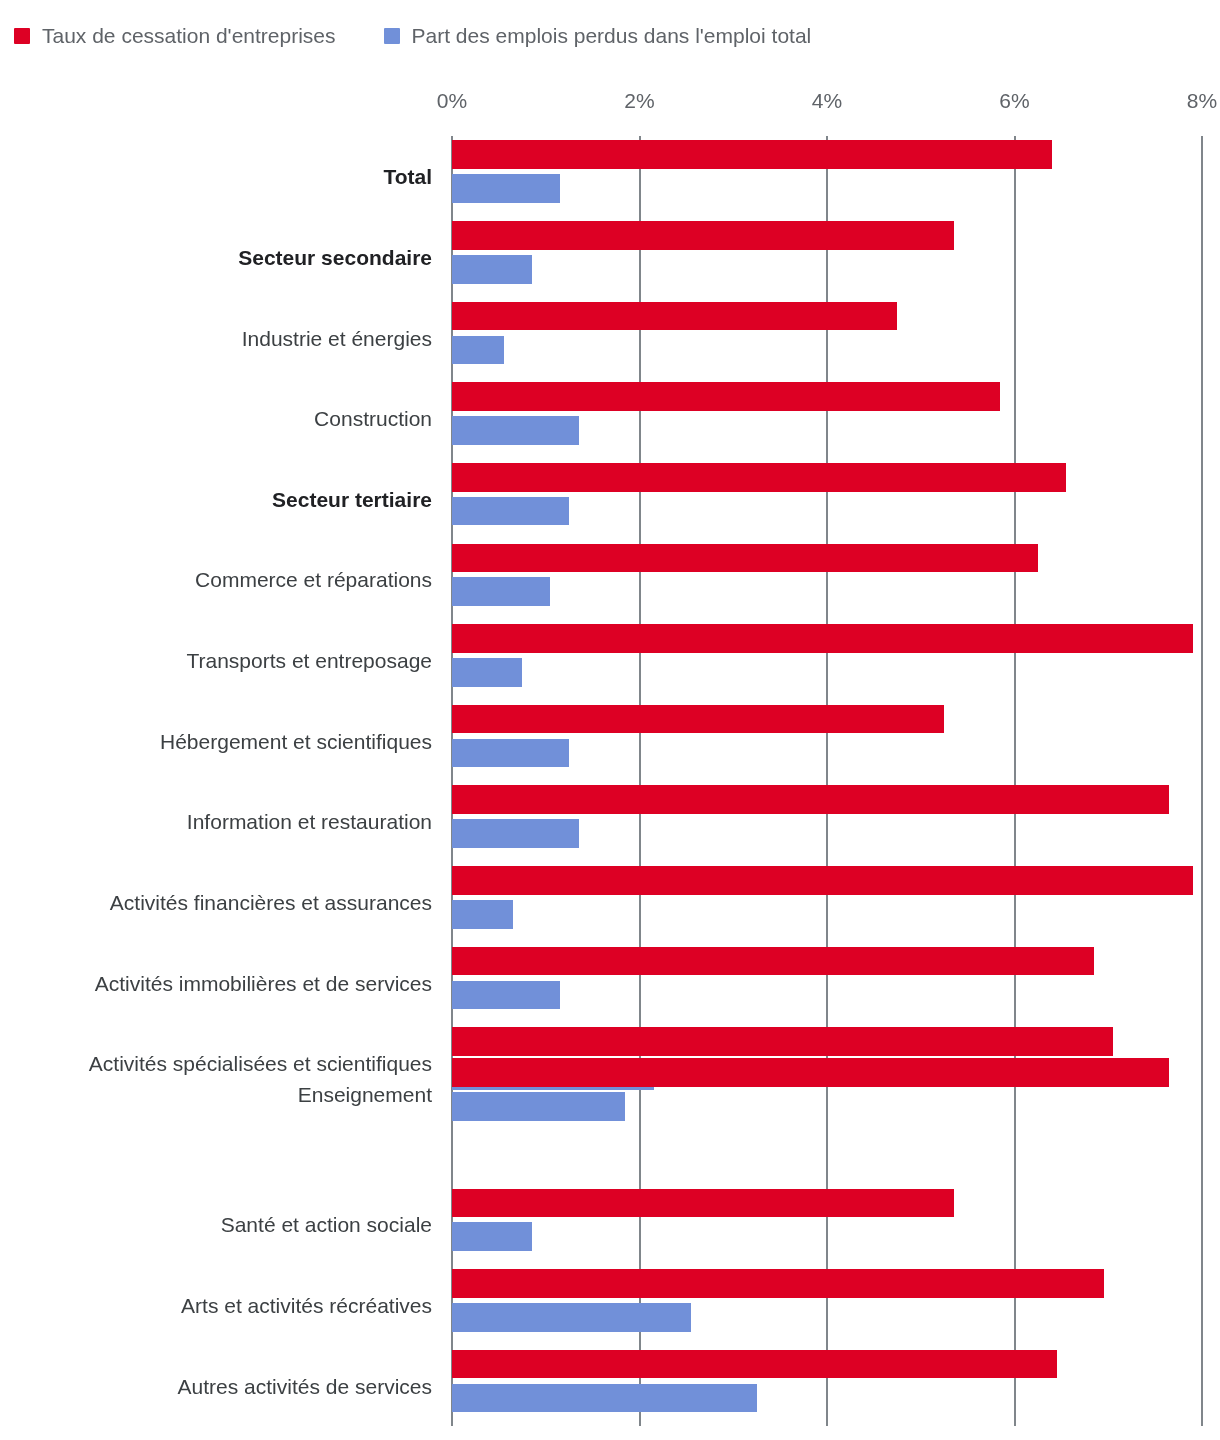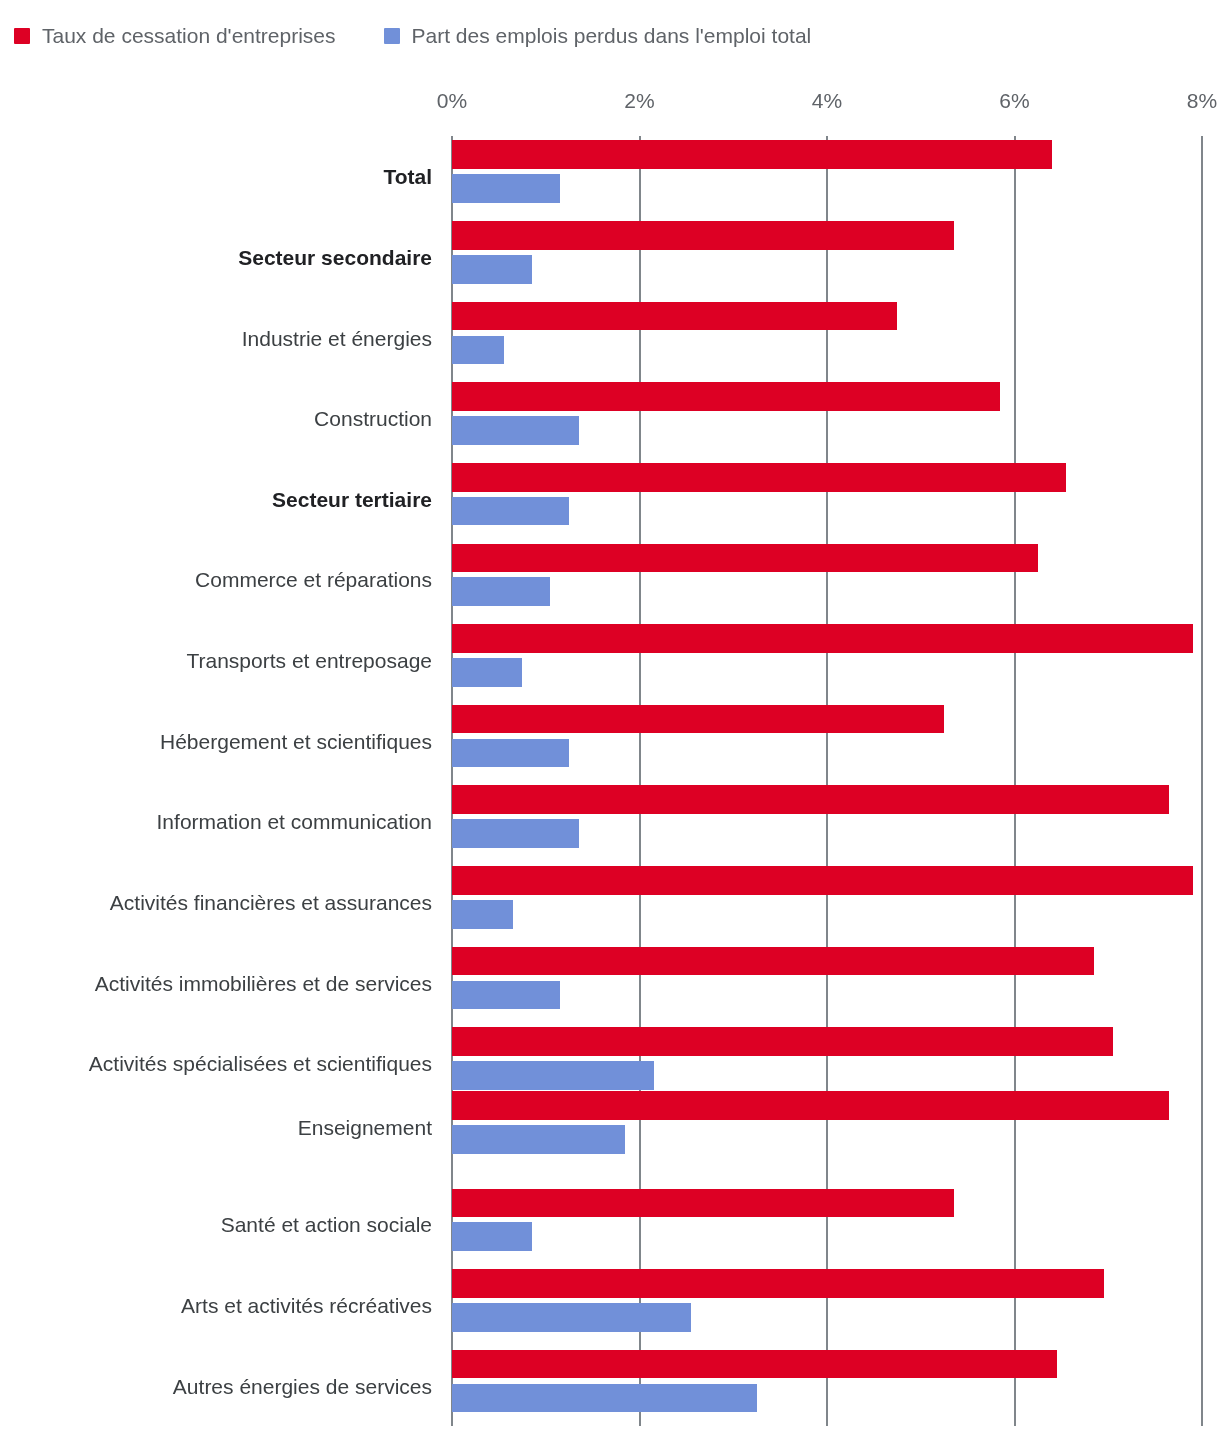--- a/index.html
+++ b/index.html
@@ -172,55 +172,55 @@
           <div class="row-label">Transports et entreposage</div>
           <div class="bar series-0" style="width: 740.625px; background: rgb(221, 0, 36); top: 4.43438px; height: 28.6219px;"></div>
           <div class="bar series-1" style="width: 70.3125px; background: rgb(113, 144, 217); top: 38.2969px; height: 28.6219px;"></div>
         </div>
         <div class="row" style="top: 564.375px; height: 80.625px;">
           <div class="row-label">Hébergement et scientifiques</div>
           <div class="bar series-0" style="width: 492.188px; background: rgb(221, 0, 36); top: 4.43438px; height: 28.6219px;"></div>
           <div class="bar series-1" style="width: 117.188px; background: rgb(113, 144, 217); top: 38.2969px; height: 28.6219px;"></div>
         </div>
         <div class="row" style="top: 645px; height: 80.625px;">
-          <div class="row-label">Information et communication</div>
+          <div class="row-label">Information et restauration</div>
           <div class="bar series-0" style="width: 717.188px; background: rgb(221, 0, 36); top: 4.43438px; height: 28.6219px;"></div>
           <div class="bar series-1" style="width: 126.562px; background: rgb(113, 144, 217); top: 38.2969px; height: 28.6219px;"></div>
         </div>
         <div class="row" style="top: 725.625px; height: 80.625px;">
           <div class="row-label">Activités financières et assurances</div>
           <div class="bar series-0" style="width: 740.625px; background: rgb(221, 0, 36); top: 4.43438px; height: 28.6219px;"></div>
           <div class="bar series-1" style="width: 60.9375px; background: rgb(113, 144, 217); top: 38.2969px; height: 28.6219px;"></div>
         </div>
         <div class="row" style="top: 806.25px; height: 80.625px;">
           <div class="row-label">Activités immobilières et de services</div>
           <div class="bar series-0" style="width: 642.188px; background: rgb(221, 0, 36); top: 4.43438px; height: 28.6219px;"></div>
           <div class="bar series-1" style="width: 107.812px; background: rgb(113, 144, 217); top: 38.2969px; height: 28.6219px;"></div>
         </div>
         <div class="row" style="top: 886.875px; height: 80.625px;">
           <div class="row-label">Activités spécialisées et scientifiques</div>
           <div class="bar series-0" style="width: 660.938px; background: rgb(221, 0, 36); top: 4.43438px; height: 28.6219px;"></div>
           <div class="bar series-1" style="width: 201.562px; background: rgb(113, 144, 217); top: 38.2969px; height: 28.6219px;"></div>
         </div>
-        <div class="row" style="top: 951px; height: 80.625px; padding-left: 33px;">
+        <div class="row" style="top: 918px; height: 80.625px; padding-left: 33px;">
           <div class="row-label">Enseignement</div>
           <div class="bar series-0" style="width: 717.188px; background: rgb(221, 0, 36); top: 4.43438px; height: 28.6219px;"></div>
           <div class="bar series-1" style="width: 173.438px; background: rgb(113, 144, 217); top: 38.2969px; height: 28.6219px;"></div>
         </div>
         <div class="row" style="top: 1048.12px; height: 80.625px;">
           <div class="row-label">Santé et action sociale</div>
           <div class="bar series-0" style="width: 501.562px; background: rgb(221, 0, 36); top: 4.43438px; height: 28.6219px;"></div>
           <div class="bar series-1" style="width: 79.6875px; background: rgb(113, 144, 217); top: 38.2969px; height: 28.6219px;"></div>
         </div>
         <div class="row" style="top: 1128.75px; height: 80.625px;">
           <div class="row-label">Arts et activités récréatives</div>
           <div class="bar series-0" style="width: 651.562px; background: rgb(221, 0, 36); top: 4.43438px; height: 28.6219px;"></div>
           <div class="bar series-1" style="width: 239.062px; background: rgb(113, 144, 217); top: 38.2969px; height: 28.6219px;"></div>
         </div>
         <div class="row" style="top: 1209.38px; height: 80.625px;">
-          <div class="row-label">Autres énergies de services</div>
+          <div class="row-label">Autres activités de services</div>
           <div class="bar series-0" style="width: 604.688px; background: rgb(221, 0, 36); top: 4.43438px; height: 28.6219px;"></div>
           <div class="bar series-1" style="width: 304.688px; background: rgb(113, 144, 217); top: 38.2969px; height: 28.6219px;"></div>
         </div>
       </div>
   </div>
 
 </div>
 
 </body></html>

